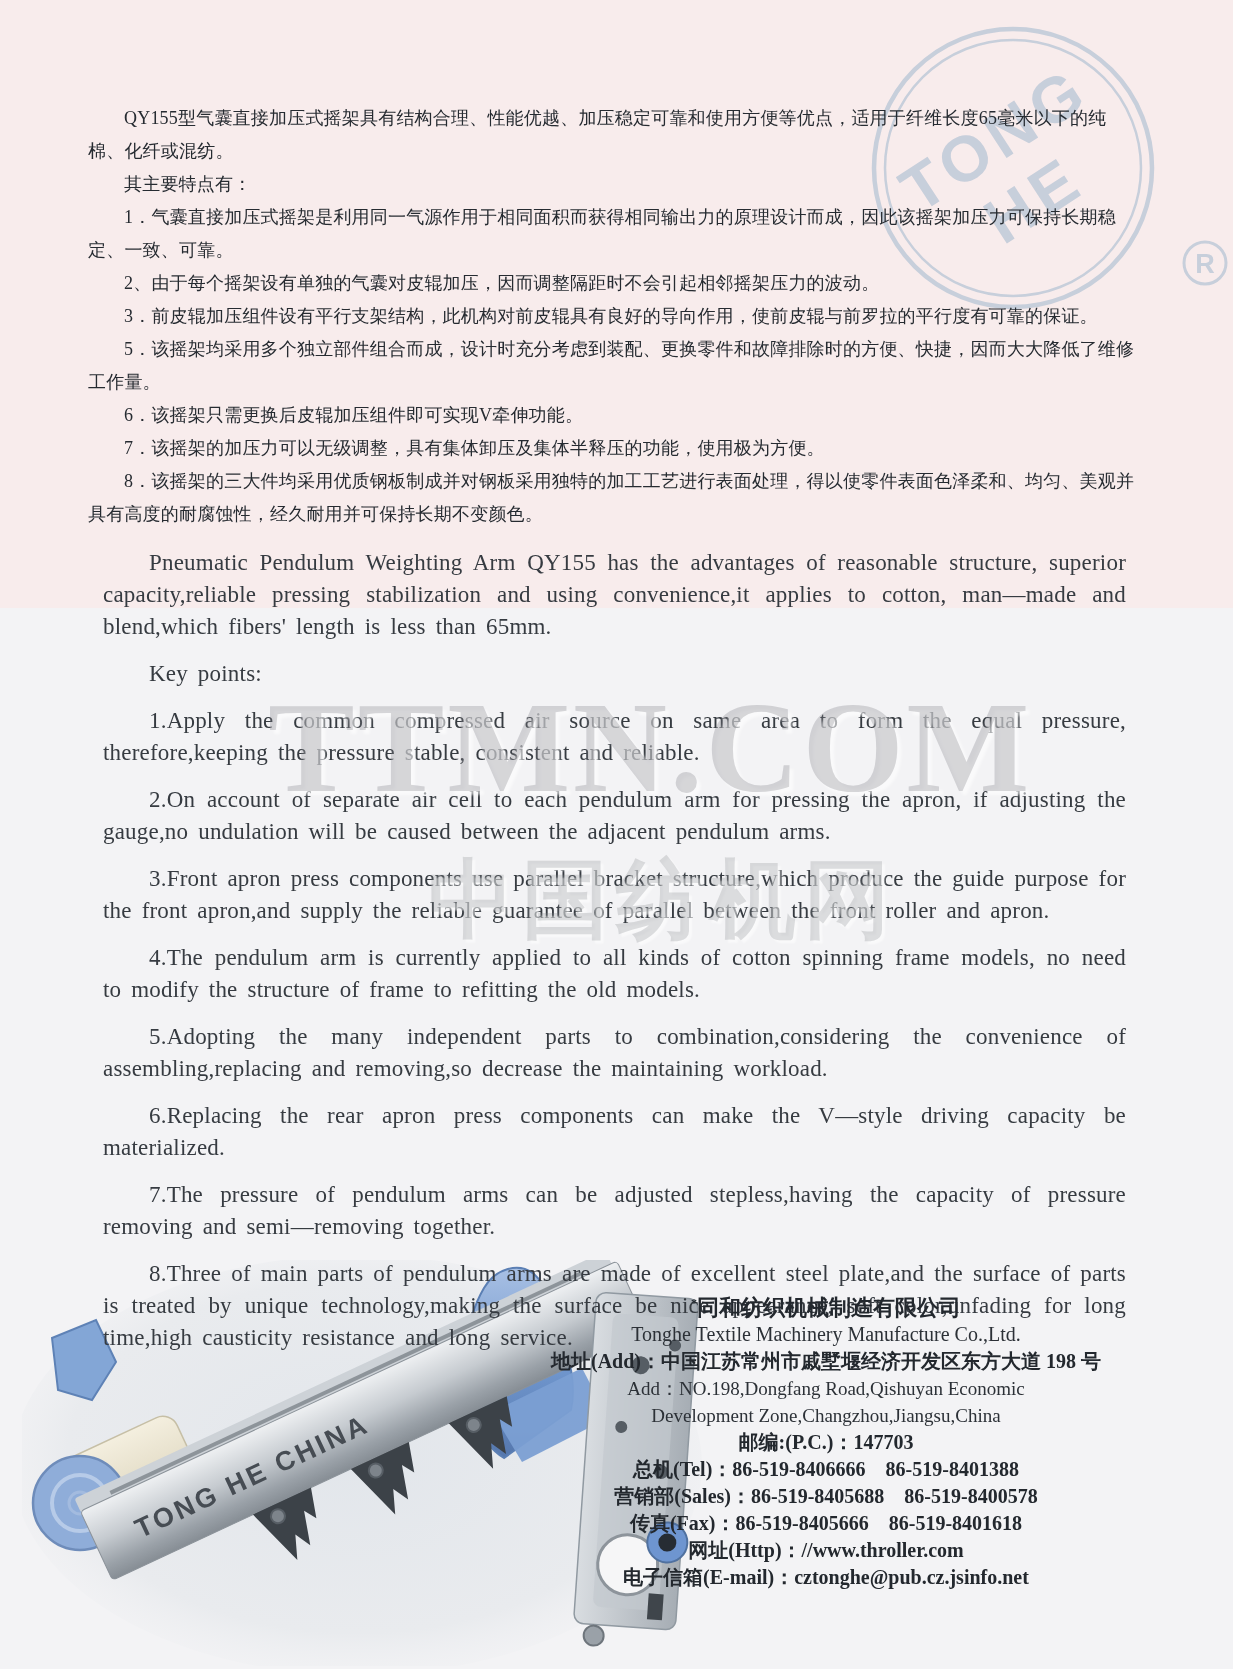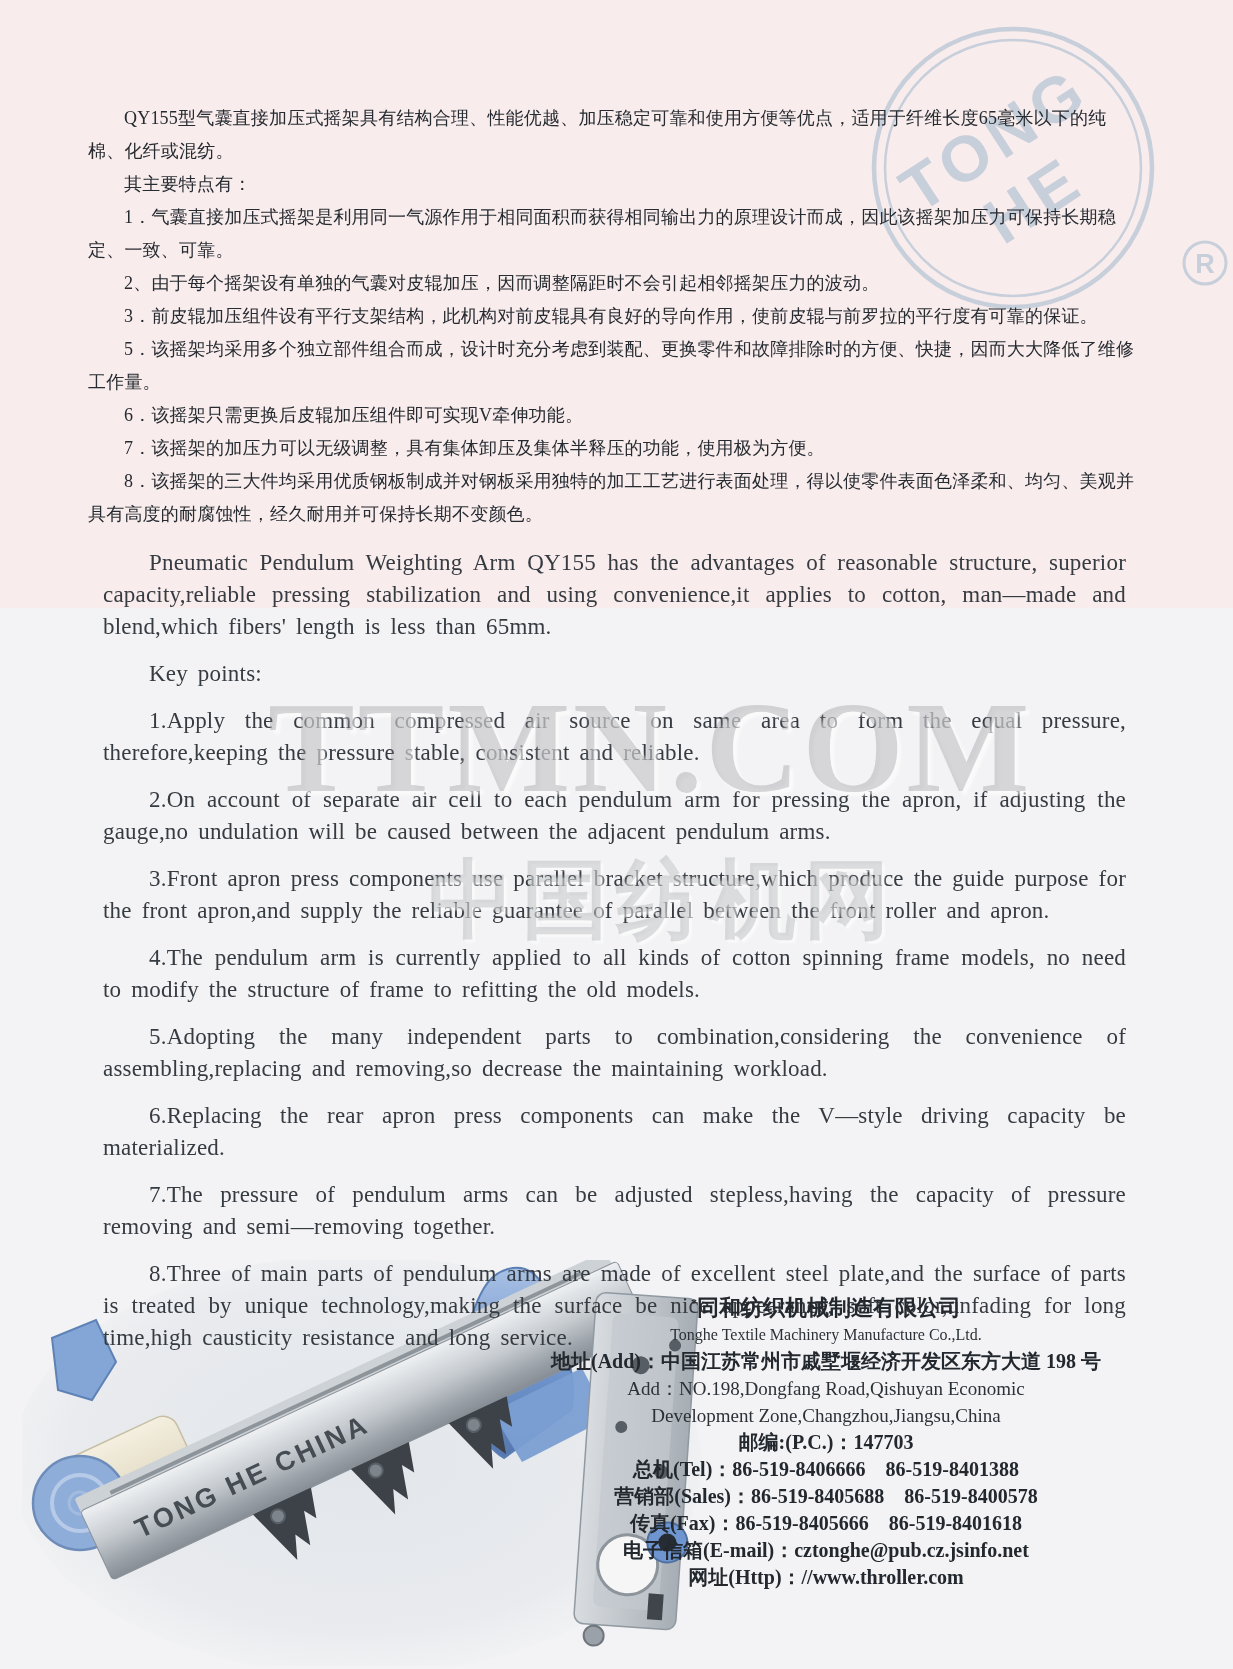--- a/index.html
+++ b/index.html
@@ -167,25 +167,25 @@
       <p>7.The pressure of pendulum arms can be adjusted stepless,having the capacity of pressure removing and semi—removing together.</p>
       <p>8.Three of main parts of pendulum arms are made of excellent steel plate,and the surface of parts is treated by unique technology,making the surface be nice appearance, soft color,unfading for long time,high causticity resistance and long service.</p>
     </div>
   </div>
 
   <div class="wm1">TTMN.COM</div>
   <div class="wm2">中国纺机网</div>
 
   <div class="contact">
     <div class="company-cn"><sup>*</sup><span>同和纺织机械制造有限公司</span></div>
-    <div class="en-line" style="font-size:16px">Tonghe Textile Machinery Manufacture Co.,Ltd.</div>
+    <div class="en-line" style="font-size:20px">Tonghe Textile Machinery Manufacture Co.,Ltd.</div>
     <div class="cn-line">地址(Add)：中国江苏常州市戚墅堰经济开发区东方大道 198 号</div>
     <div class="en-line">Add：NO.198,Dongfang Road,Qishuyan Economic</div>
     <div class="en-line">Development Zone,Changzhou,Jiangsu,China</div>
     <div class="cn-line">邮编:(P.C.)：147703</div>
     <div class="cn-line">总机(Tel)：86-519-8406666　86-519-8401388</div>
     <div class="cn-line">营销部(Sales)：86-519-8405688　86-519-8400578</div>
     <div class="cn-line">传真(Fax)：86-519-8405666　86-519-8401618</div>
+    <div class="cn-line">网址(Http)：//www.throller.com</div>
     <div class="cn-line">电子信箱(E-mail)：cztonghe@pub.cz.jsinfo.net</div>
-    <div class="cn-line">网址(Http)：//www.throller.com</div>
   </div>
 
 </div>
 
 </body></html>

